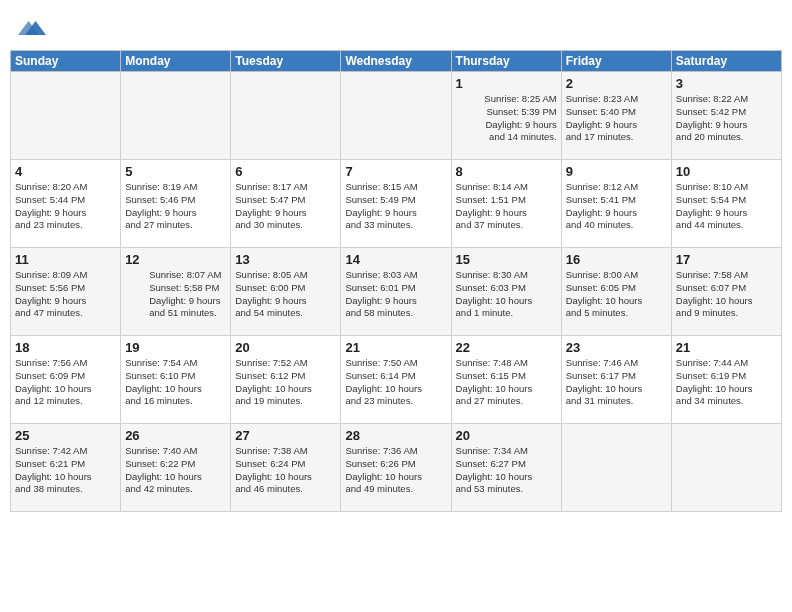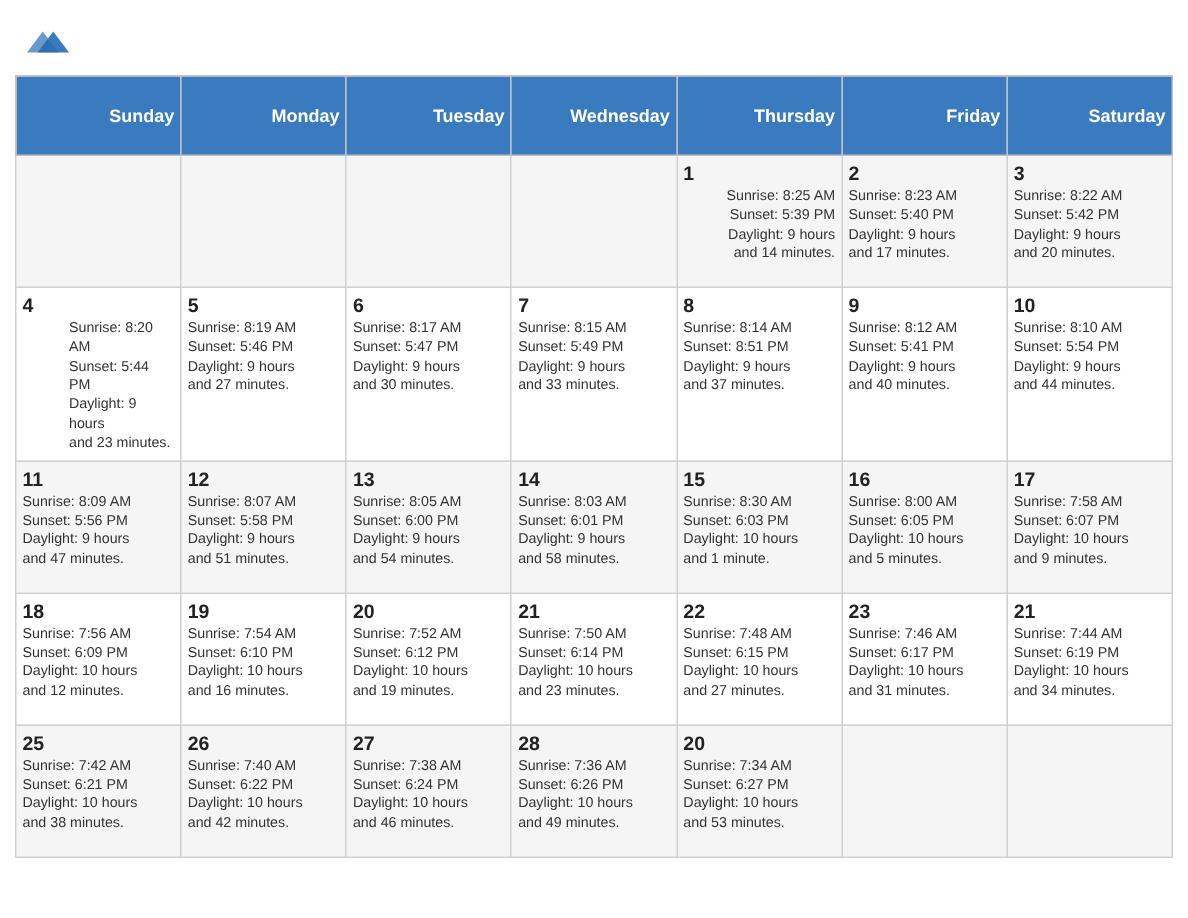--- a/index.html
+++ b/index.html
@@ -48,22 +48,22 @@
     table {
       width: 100%;
       border-collapse: collapse;
       table-layout: fixed;
     }
     thead th {
       background-color: #3a7abf;
       color: #fff;
       font-size: 12px;
       font-weight: bold;
-      padding: 19px 4px;
-      text-align: right;
+      padding: 3px 4px;
+      text-align: left;
       border: 1px solid #c0c0c0;
     }
     tbody td {
       vertical-align: top;
       border: 1px solid #d0d0d0;
       padding: 4px 4px 4px 4px;
       font-size: 10px;
       color: #333;
       height: 88px;
     }
@@ -142,21 +142,21 @@
           <span class="day-number">3</span>
           <div class="day-info" style="white-space: pre-line;">Sunrise: 8:22 AM
 Sunset: 5:42 PM
 Daylight: 9 hours
 and 20 minutes.</div>
         </td>
       </tr>
       <tr>
         <td>
           <span class="day-number">4</span>
-          <div class="day-info" style="white-space: pre-line; margin-left: 31px;">Sunrise: 8:20 AM
+          <div class="day-info" style="white-space: pre-line;">Sunrise: 8:20 AM
 Sunset: 5:44 PM
 Daylight: 9 hours
 and 23 minutes.</div>
         </td>
         <td>
           <span class="day-number">5</span>
           <div class="day-info" style="white-space: pre-line;">Sunrise: 8:19 AM
 Sunset: 5:46 PM
 Daylight: 9 hours
 and 27 minutes.</div>
@@ -171,21 +171,21 @@
         <td>
           <span class="day-number">7</span>
           <div class="day-info" style="white-space: pre-line;">Sunrise: 8:15 AM
 Sunset: 5:49 PM
 Daylight: 9 hours
 and 33 minutes.</div>
         </td>
         <td>
           <span class="day-number">8</span>
           <div class="day-info" style="white-space: pre-line;">Sunrise: 8:14 AM
-Sunset: 8:51 PM
+Sunset: 1:51 PM
 Daylight: 9 hours
 and 37 minutes.</div>
         </td>
         <td>
           <span class="day-number">9</span>
           <div class="day-info" style="white-space: pre-line;">Sunrise: 8:12 AM
 Sunset: 5:41 PM
 Daylight: 9 hours
 and 40 minutes.</div>
         </td>
@@ -200,21 +200,21 @@
       <tr>
         <td>
           <span class="day-number">11</span>
           <div class="day-info" style="white-space: pre-line;">Sunrise: 8:09 AM
 Sunset: 5:56 PM
 Daylight: 9 hours
 and 47 minutes.</div>
         </td>
         <td>
           <span class="day-number">12</span>
-          <div class="day-info" style="white-space: pre-line;">Sunrise: 8:07 AM
+          <div class="day-info" style="white-space: pre-line; margin-left: 24px;">Sunrise: 8:07 AM
 Sunset: 5:58 PM
 Daylight: 9 hours
 and 51 minutes.</div>
         </td>
         <td>
           <span class="day-number">13</span>
           <div class="day-info" style="white-space: pre-line;">Sunrise: 8:05 AM
 Sunset: 6:00 PM
 Daylight: 9 hours
 and 54 minutes.</div>

